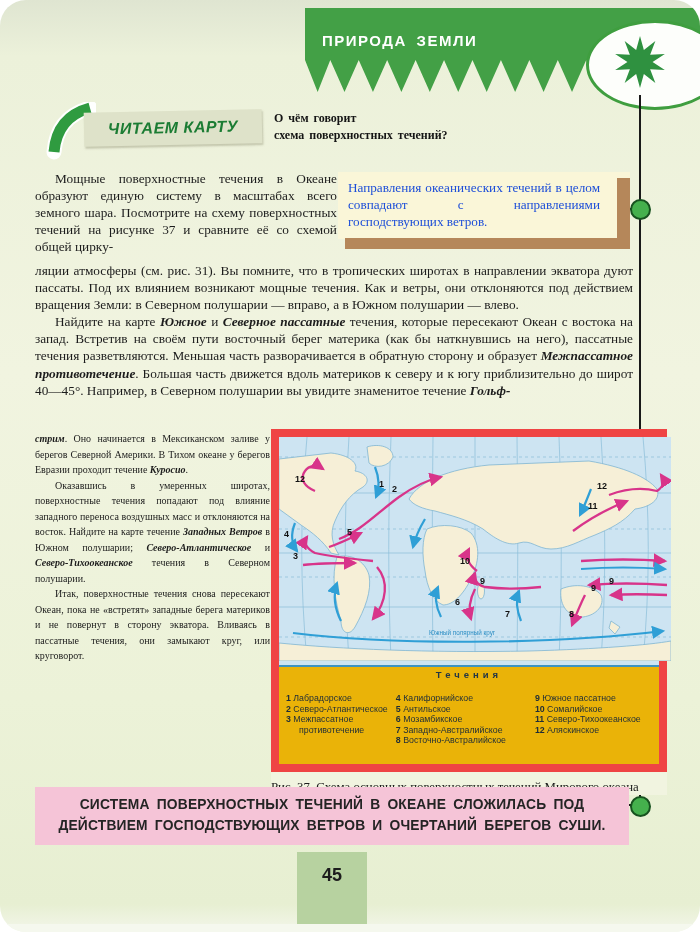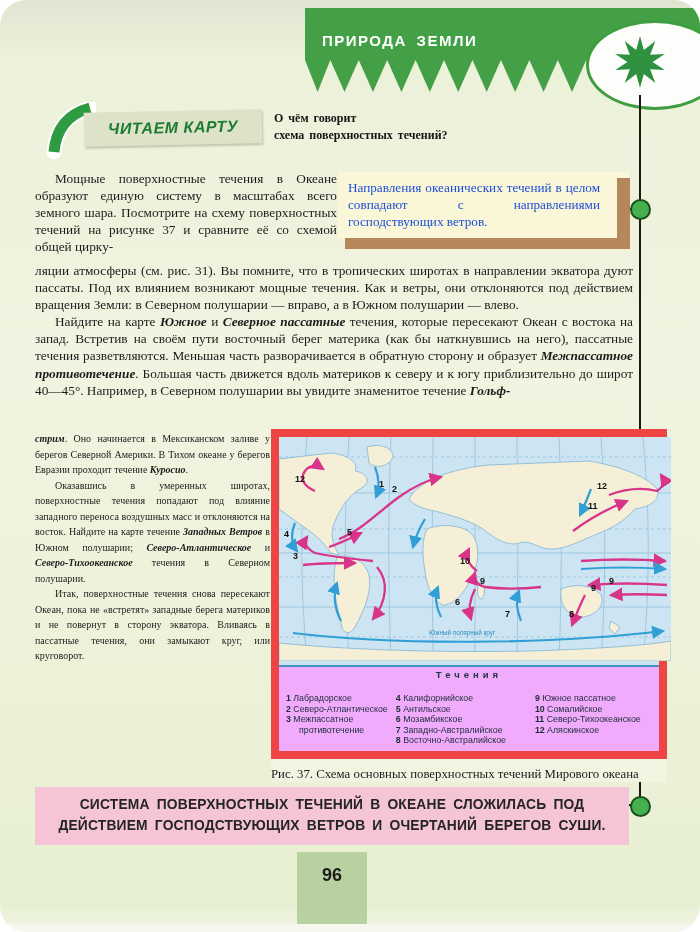--- a/index.html
+++ b/index.html
@@ -35,21 +35,21 @@
   #callout .ctxt{padding:7px 30px 9px 10px;font-size:13.2px;line-height:17px;text-align:justify;color:#1d4ed8;}
   #callout .bar-r{position:absolute;right:0;top:6px;bottom:-10px;width:13px;background:#b5875a;}
   #callout .bar-b{position:absolute;left:7px;right:13px;bottom:-10px;height:11px;background:#b5875a;}
   #flow1{position:absolute;left:35px;top:253px;width:598px;margin-top:9px;}
   #col2{position:absolute;left:35px;top:431px;width:235px;}
   #col2 .btxt{font-size:10px;line-height:15.5px;}
   .run-b{font-weight:bold;font-style:italic;}
   
   #figure{position:absolute;left:271px;top:429px;width:396px;background:#f1f4e0;}
   .map-frame{border:8px solid #ef4444;background:#cde4f2;}
-  .legend{background:#f0abfc;border-top:2px solid #3e93c0;padding:2px 7px 5px 7px;}
+  .legend{background:#eab308;border-top:2px solid #3e93c0;padding:2px 7px 18px 7px;}
   .legend-title{text-align:center;font-family:"Liberation Sans",sans-serif;font-size:9.5px;
     font-weight:bold;letter-spacing:4px;color:#233645;}
   .legend-cols{display:flex;margin-top:13px;}
   .legend-col{font-family:"Liberation Sans",sans-serif;font-size:8.8px;line-height:10.6px;color:#1d2c38;}
   .legend-col.c1{width:30%;} .legend-col.c2{width:38%;} .legend-col.c3{width:32%;}
   .leg-item{padding-left:13px;text-indent:-13px;}
   .leg-num{font-weight:bold;}
   .caption{margin-top:7px;font-size:12.8px;line-height:16px;text-align:justify;color:#1c1c1c;}
   .mnum{font-family:"Liberation Sans",sans-serif;font-size:9px;font-weight:bold;fill:#111111;}
   .maplabel{font-family:"Liberation Sans",sans-serif;font-size:6.3px;fill:#2c8ec4;}
@@ -235,17 +235,17 @@
       </div>
     </div>
     <div class="caption">Рис. 37. Схема основных поверхностных течений Мирового океана</div>
   </div>
 
   <div id="summary">
     <div class="stxt">СИСТЕМА ПОВЕРХНОСТНЫХ ТЕЧЕНИЙ В ОКЕАНЕ СЛОЖИЛАСЬ ПОД ДЕЙСТВИЕМ ГОСПОДСТВУЮЩИХ ВЕТРОВ И ОЧЕРТАНИЙ БЕРЕГОВ СУШИ.</div>
   </div>
 
   <div id="page-tab">
-    <span>96</span>
+    <span>45</span>
   </div>
 
   <div class="bottom-strip"></div>
 </div>
 
 </body></html>

